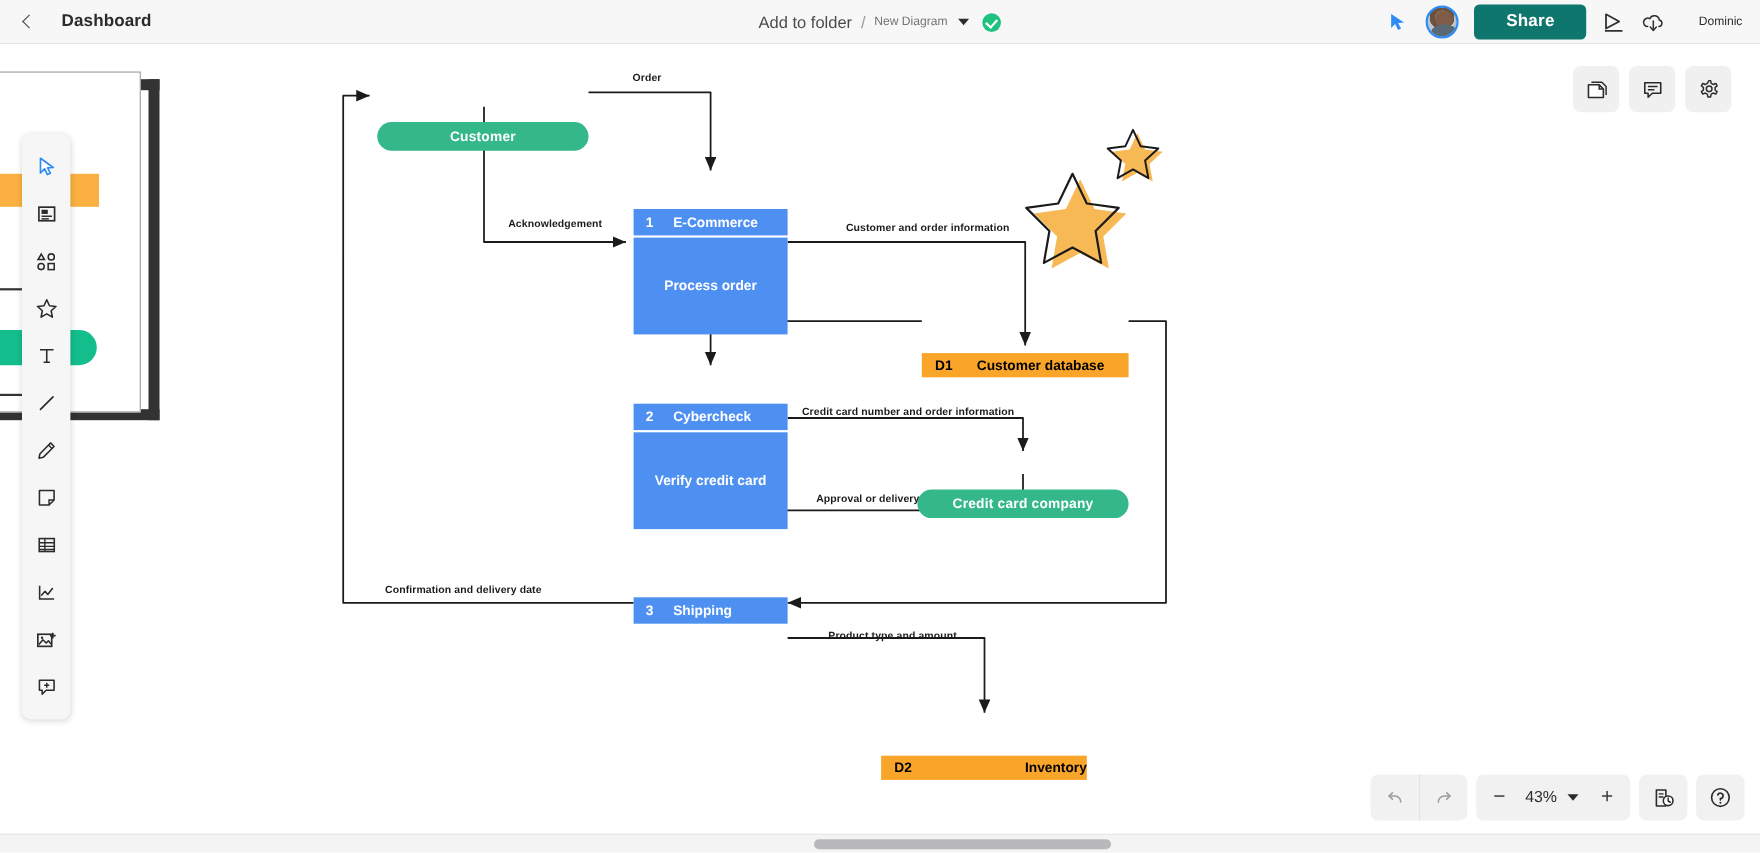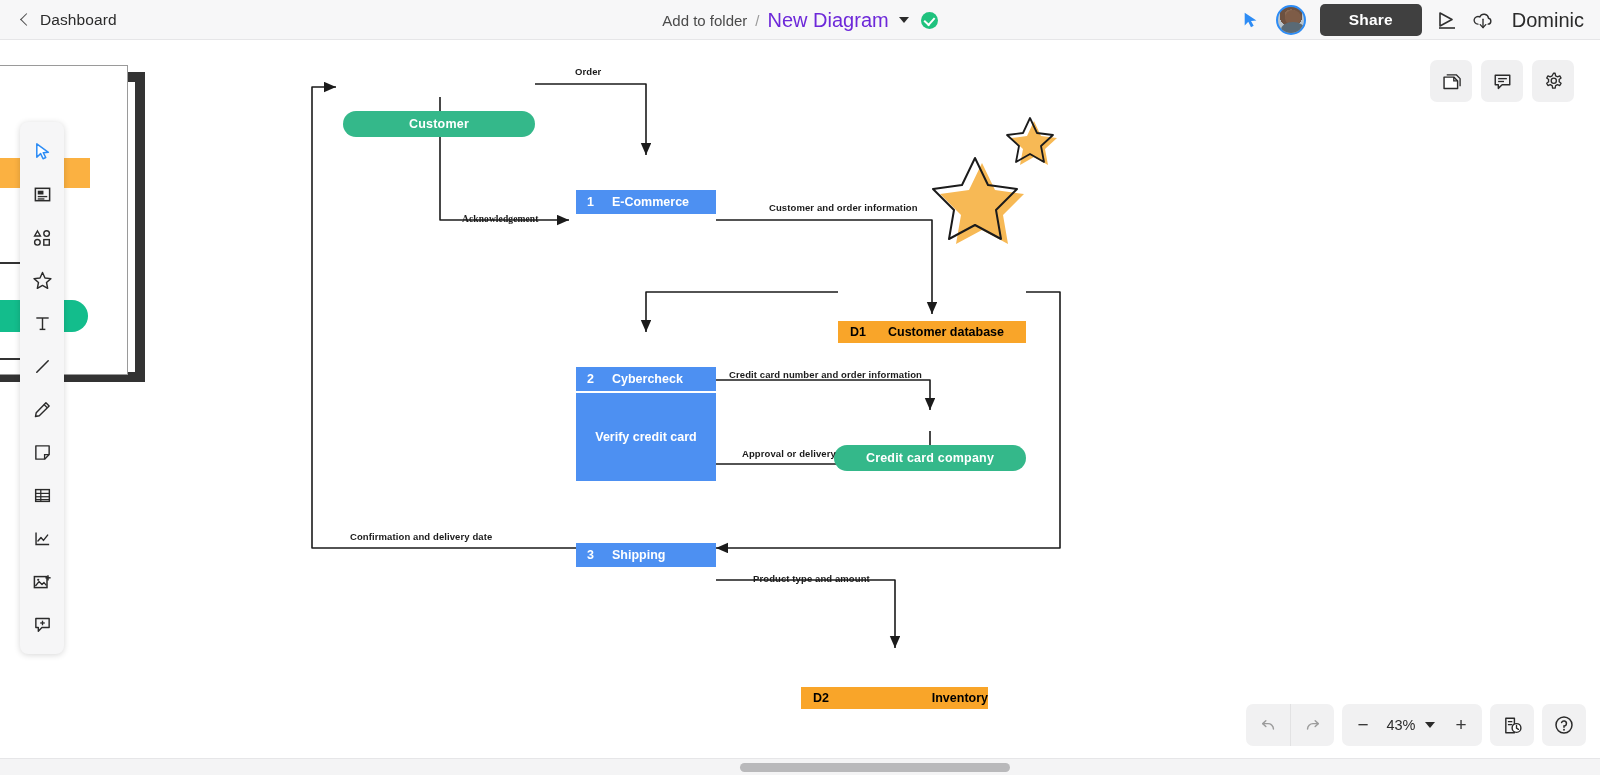--- a/index.html
+++ b/index.html
@@ -12,39 +12,39 @@
 
   
   .topbar {
     position: absolute; top: 0; left: 0;
     width: 1600px; height: 40px;
     background: #f7f7f8;
     border-bottom: 1px solid #e6e6e8;
     display: flex; align-items: center;
     z-index: 60;
   }
-  .tb-left { display: flex; align-items: center; gap: 9px; padding-left: 22px; }
+  .tb-left { display: flex; align-items: center; gap: 25px; padding-left: 22px; font-weight: bold; }
   .chev-back {
     width: 9px; height: 9px;
     border-left: 1.6px solid #4a4a4a;
     border-bottom: 1.6px solid #4a4a4a;
     transform: rotate(45deg);
     display: inline-block;
   }
   .dash-label { font-size: 15.5px; color: #2b2b2b; letter-spacing: .1px; }
 
   .tb-center {
     position: absolute; left: 0; right: 0; top: 0; height: 40px;
     display: flex; align-items: center; justify-content: center; gap: 8px;
     pointer-events: none;
   }
   .tb-center > * { pointer-events: auto; }
   .add-folder { font-size: 15px; color: #4b4b4b; }
   .slash { font-size: 15px; color: #9a9a9a; }
-  .diagram-name { font-size: 20px; color: #6d28d9; }
+  .diagram-name { font-size: 11px; color: #737373; }
   .caret-down {
     width: 0; height: 0;
     border-left: 5px solid transparent;
     border-right: 5px solid transparent;
     border-top: 6px solid #2b2b2b;
     margin-left: 2px;
   }
   .saved-badge {
     width: 17px; height: 17px; border-radius: 50%;
     background: #1fc27e; position: relative; margin-left: 4px;
@@ -71,28 +71,28 @@
     content: ""; position: absolute; left: 7px; top: 3px;
     width: 16px; height: 15px; border-radius: 50% 50% 45% 45%;
     background: #7e5c47;
   }
   .avatar::after {
     content: ""; position: absolute; left: 3px; bottom: -5px;
     width: 24px; height: 16px; border-radius: 50% 50% 0 0;
     background: #5a6a75;
   }
   .share-btn {
-    background: #404040; color: #fff;
+    background: #0f766e; color: #fff;
     font-size: 15.5px; font-weight: bold;
     border: none; border-radius: 5px;
     width: 102px; height: 32px;
     cursor: pointer; letter-spacing: .2px;
   }
   .icon-btn { width: 22px; height: 22px; display: flex; align-items: center; justify-content: center; cursor: pointer; }
-  .user-name { font-size: 20px; color: #2b2b2b; margin-left: 4px; }
+  .user-name { font-size: 11px; color: #2b2b2b; margin-left: 16px; }
 
   
   .canvas {
     position: absolute; top: 40px; left: 0;
     width: 1600px; height: 718px;
     background: #ffffff; overflow: hidden;
   }
 
   
   .bg-card-shadow {
@@ -295,20 +295,21 @@
 
     <div class="node pill" style="left:343px; top:71px; width:192px; height:26px;">
       <span>Customer</span>
     </div>
 
     <div class="node" style="left:576px; top:150px; width:140px;">
       <div class="proc-head">
         <span>1</span>
         <span>E-Commerce</span>
       </div>
+      <div class="proc-body" style="height:88px;">Process order</div>
     </div>
 
     <div class="node store" style="left:838px; top:281px; width:188px;">
       <span>D1</span>
       <span>Customer database</span>
     </div>
 
     <div class="node" style="left:576px; top:327px; width:140px;">
       <div class="proc-head">
         <span>2</span>
@@ -327,21 +328,21 @@
         <span>Shipping</span>
       </div>
     </div>
 
     <div class="node store" style="left:801px; top:647px; width:187px; justify-content:space-between;">
       <span>D2</span>
       <span style="margin-left:30px;">Inventory</span>
     </div>
 
     <span class="flow-label" style="left:575px; top:26px;">Order</span>
-    <span class="flow-label" style="left:462px; top:174px;font-family:Liberation Serif, serif;">Acknowledgement</span>
+    <span class="flow-label" style="left:462px; top:158px;">Acknowledgement</span>
     <span class="flow-label" style="left:769px; top:162px;">Customer and order information</span>
     <span class="flow-label" style="left:729px; top:329px;">Credit card number and order information</span>
     <span class="flow-label" style="left:742px; top:408px;">Approval or delivery</span>
     <span class="flow-label" style="left:350px; top:491px;text-align:right;">Confirmation and delivery date</span>
     <span class="flow-label" style="left:753px; top:533px;">Product type and amount</span>
   </div>
 
   <div class="toolbar">
 
     <div class="tool">

